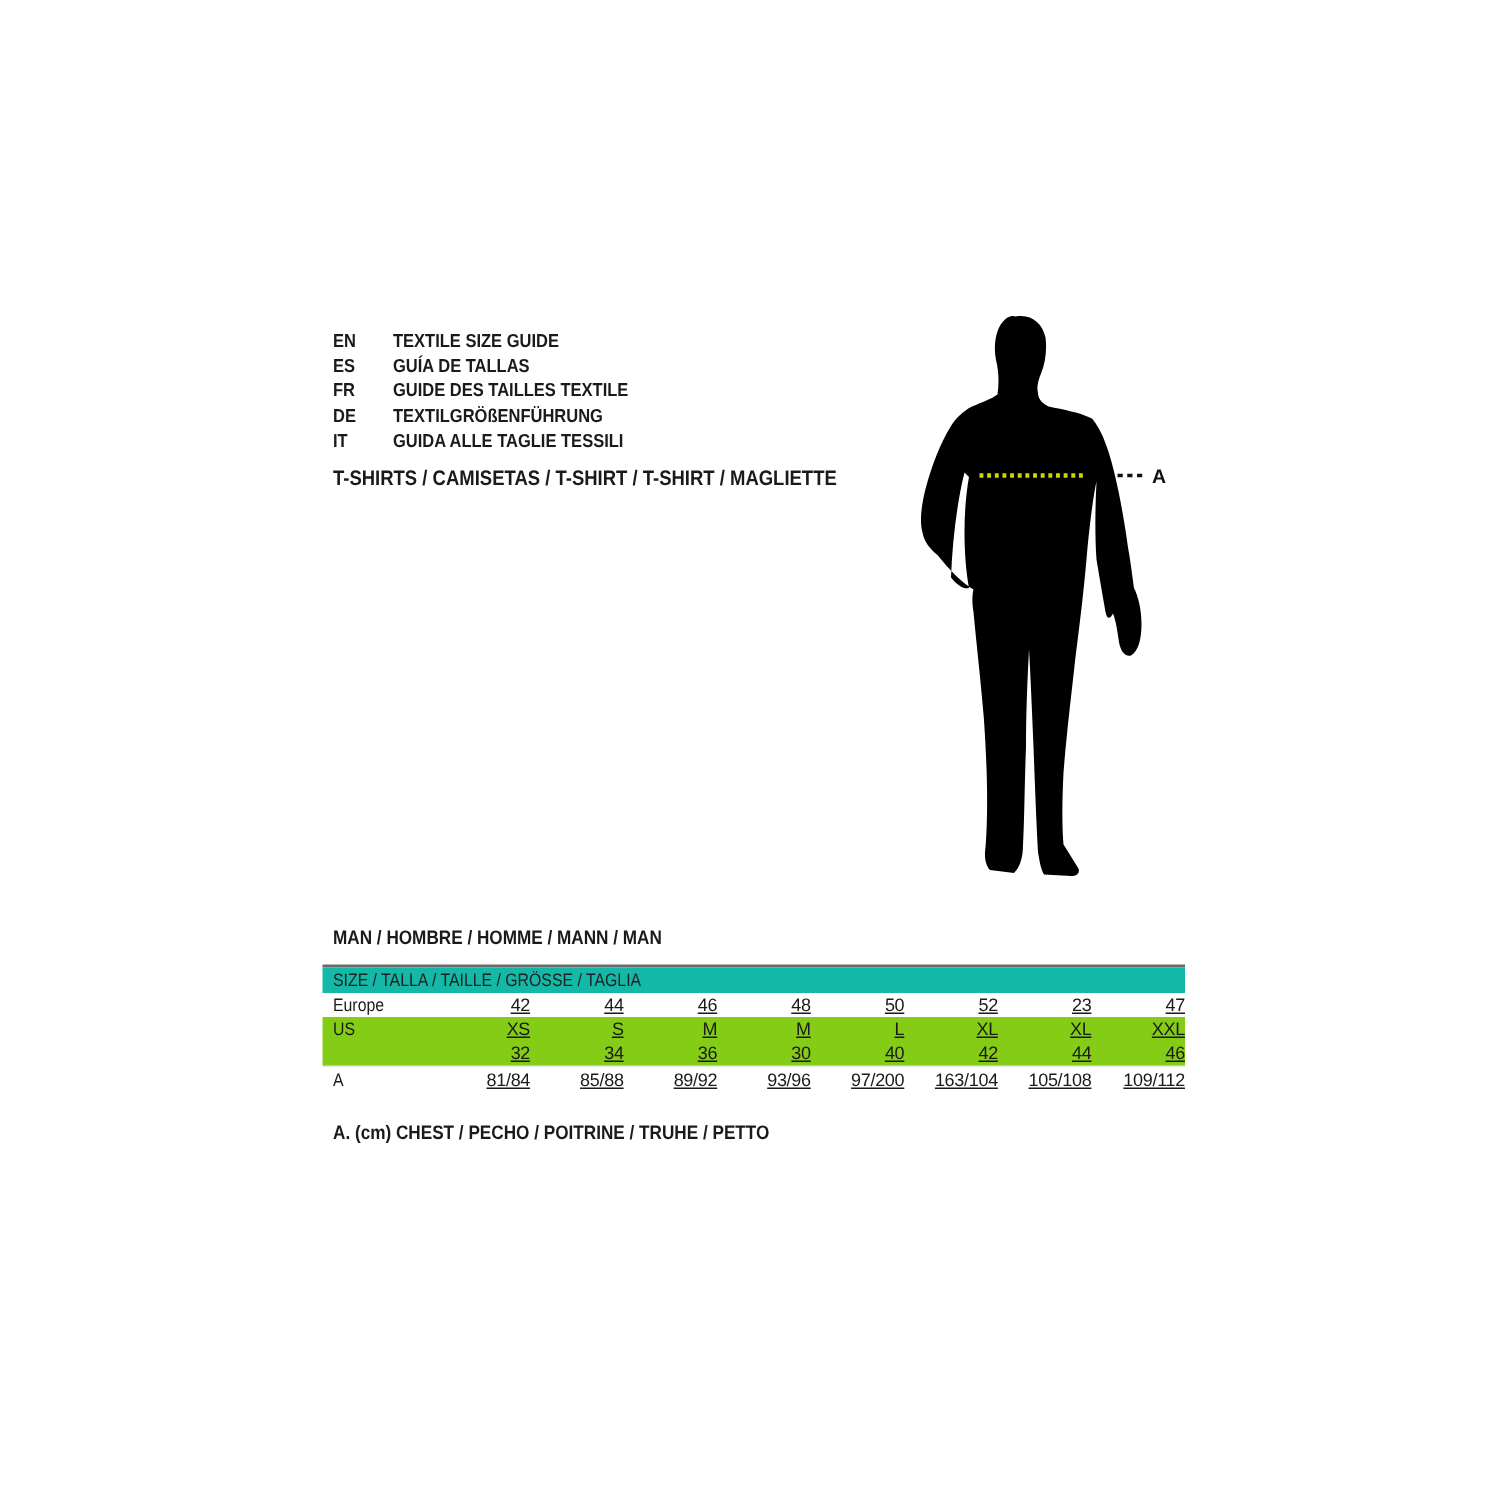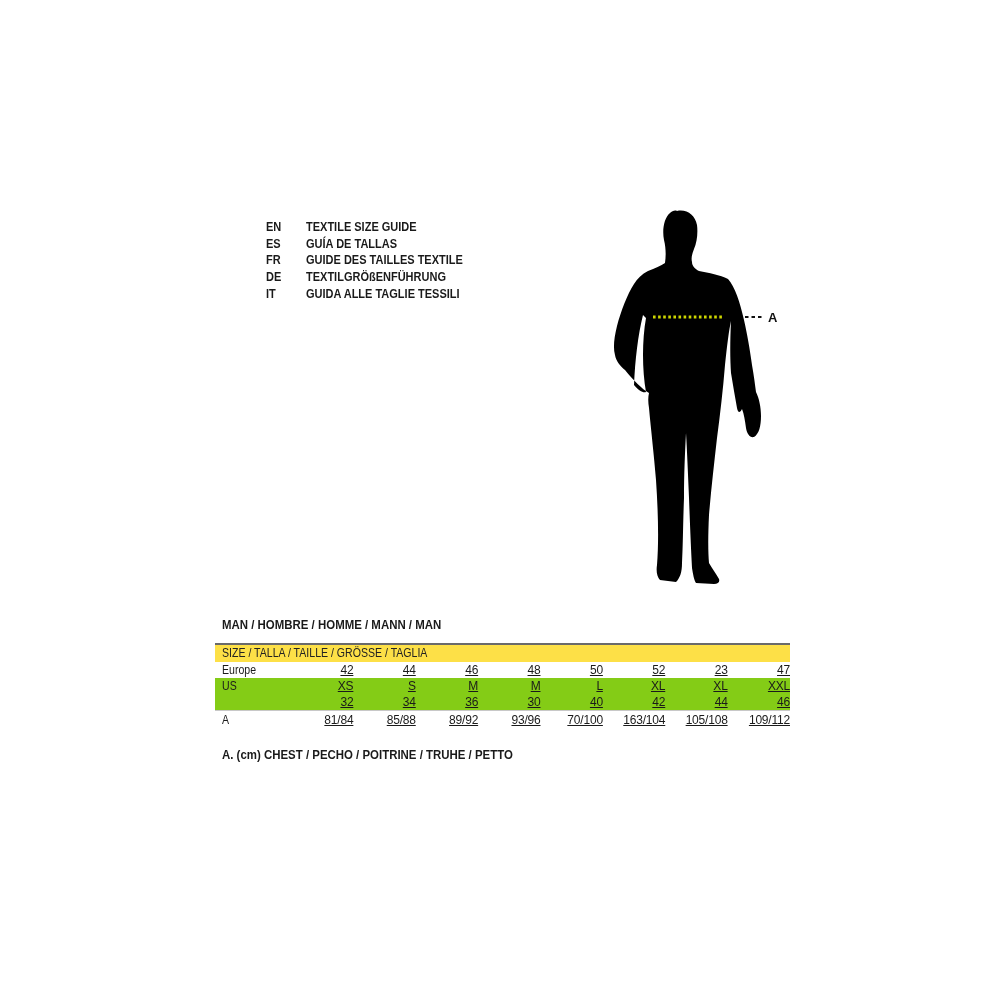--- a/index.html
+++ b/index.html
@@ -7,36 +7,36 @@
   body {
     position:relative;
     font-family:"Liberation Sans", sans-serif;
     color:#1a1a1a;
     overflow:hidden;
   }
   .cond { display:inline-block; transform:scaleX(0.88); transform-origin:0 50%; white-space:nowrap; }
 
   
   .lang-block { position:absolute; left:222px; top:219px; font-size:12.5px; font-weight:700; }
-  .lang-row { display:grid; grid-template-columns:40px auto; height:16.7px; line-height:16.7px;margin-left:44px; }
+  .lang-row { display:grid; grid-template-columns:40px auto; height:16.7px; line-height:16.7px; }
 
   
   .product-block { position:absolute; left:222px; top:309px; font-size:14px; font-weight:700; }
   .product-block div { height:18.5px; line-height:18.5px; }
 
   
   .figure-wrap { position:absolute; left:590px; top:180px; width:220px; height:440px; }
   .figure-wrap svg { display:block; width:220px; height:440px; }
 
   
   .gender-label { position:absolute; left:222px; top:618px; font-size:13px; font-weight:700; height:14px; line-height:14px; }
 
   
   .size-table { position:absolute; left:215px; top:643px; width:575px; border-top:2px solid #6a6a6a; font-size:12px; }
-  .st-header { height:17px; line-height:17px; background:#fde047; padding-left:7px; color:#222; }
+  .st-header { height:17px; line-height:17px; background:#14b8a6; padding-left:7px; color:#222; }
   .st-row { display:grid; grid-template-columns:76px repeat(8, 1fr); height:16px; line-height:16px; align-items:center;text-decoration:underline; }
   .st-row.shaded { background:#84cc16; }
   .st-row.last { border-top:1px solid #c8c8c8; height:18px; line-height:18px; }
   .st-label { padding-left:7px; text-align:left; }
   .st-cell { text-align:right; letter-spacing:-0.2px; }
 
   
   .footnote { position:absolute; left:222px; top:748px; font-size:13px; font-weight:700; height:14px; line-height:14px; }
 </style>
 </head>
@@ -59,20 +59,21 @@
     <span><span class="cond">DE</span></span>
     <span><span class="cond">TEXTILGRÖßENFÜHRUNG</span></span>
   </div>
   <div class="lang-row">
     <span><span class="cond">IT</span></span>
     <span><span class="cond">GUIDA ALLE TAGLIE TESSILI</span></span>
   </div>
 </div>
 
 <div class="product-block">
+  <div><span class="cond">T-SHIRTS / CAMISETAS / T-SHIRT / T-SHIRT / MAGLIETTE</span></div>
 </div>
 
 <div class="figure-wrap">
   <svg viewBox="0 0 220 440" xmlns="http://www.w3.org/2000/svg">
     <path fill-rule="evenodd" d="M 87 31
              C 97 29 105 35 107 45
              C 108 53 107 62 104 69
              C 102 74 101 78 102 82
              C 102 86 105 89 109 91
              C 119 93 130 95 138 99
@@ -169,21 +170,21 @@
     <div class="st-cell">44</div>
     <div class="st-cell">46</div>
   </div>
 
   <div class="st-row last">
     <div class="st-label"><span class="cond">A</span></div>
     <div class="st-cell">81/84</div>
     <div class="st-cell">85/88</div>
     <div class="st-cell">89/92</div>
     <div class="st-cell">93/96</div>
-    <div class="st-cell">70/100</div>
+    <div class="st-cell">97/200</div>
     <div class="st-cell">163/104</div>
     <div class="st-cell">105/108</div>
     <div class="st-cell">109/112</div>
   </div>
 </div>
 
 <div class="footnote">
   <span class="cond">A. (cm) CHEST / PECHO / POITRINE / TRUHE / PETTO</span>
 </div>
 

